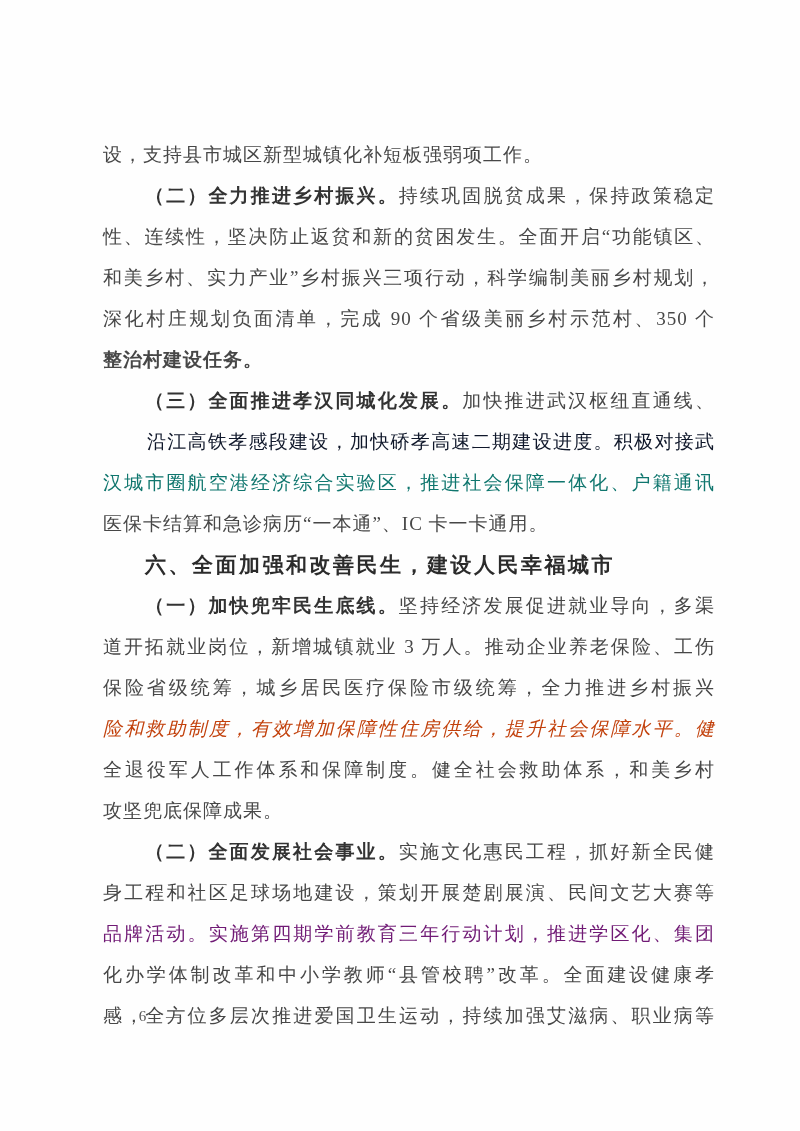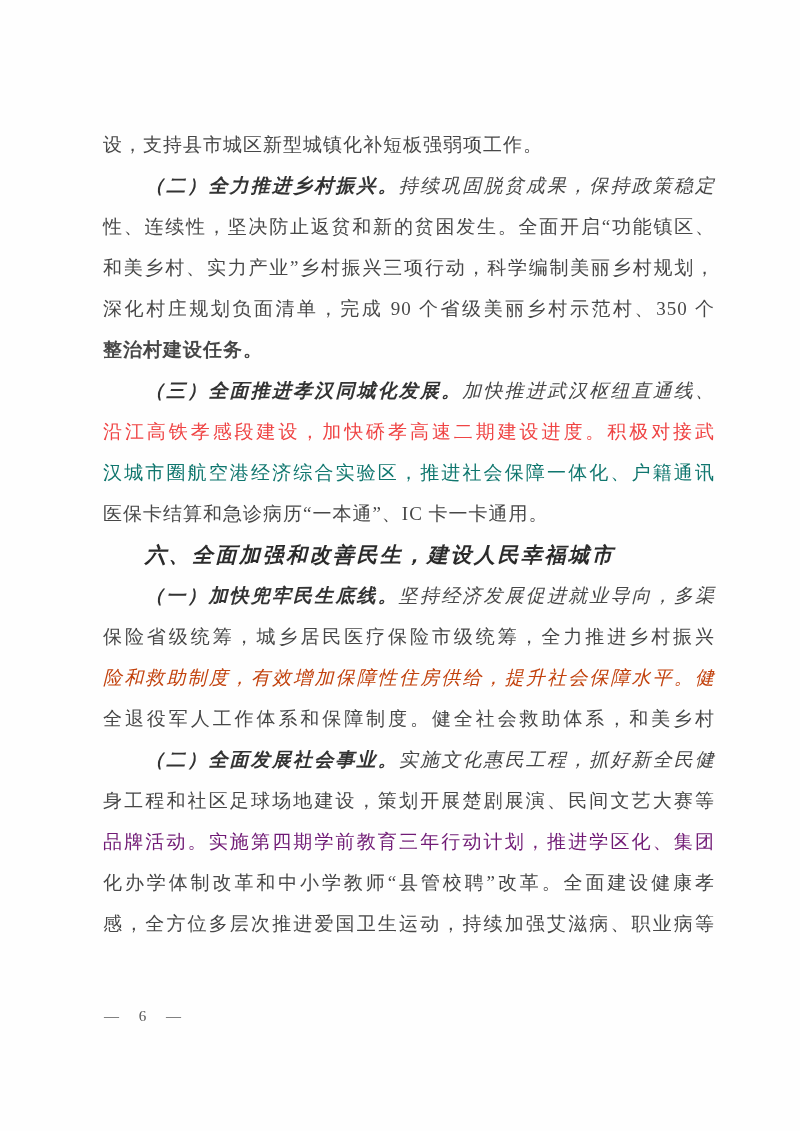--- a/index.html
+++ b/index.html
@@ -12,41 +12,40 @@
     width: 800px;
     height: 1131px;
     margin: 0 auto;
     background: #fefefe;
     overflow: hidden;
     font-family: "Liberation Serif", "DejaVu Serif", serif;
   }
   .doc {
     position: absolute;
     left: 103px;
-    top: 124px;
+    top: 134px;
     width: 612px;
   }
   .line {
     height: 41px;
     line-height: 41px;
     font-size: 19px;
     letter-spacing: 1px;
     color: #474747;
     white-space: nowrap;
     text-align: left;
   }
   .line.fill {
     white-space: normal;
     text-align: justify;
     text-align-last: justify;
     text-justify: inter-character;
   }
   .line.indent {
     padding-left: 42px;
-    font-style: italic;
   }
   .seg.bold {
     font-weight: bold;
     color: #333333;
   }
   .line.heading {
     font-family: "Liberation Sans", "DejaVu Sans", sans-serif;
     font-weight: bold;
     font-size: 21px;
     letter-spacing: 2.5px;
@@ -73,28 +72,30 @@
 
 <div class="page" style="background: rgb(254, 254, 254);">
   <div class="doc">
       <div class="line body"><span class="seg" style="color: rgb(71, 71, 71);">设，支持县市城区新型城镇化补短板强弱项工作。</span></div>
       <div class="line body indent fill"><span class="seg bold" style="color: rgb(51, 51, 51);">（二）全力推进乡村振兴。</span><span class="seg" style="color: rgb(71, 71, 71);">持续巩固脱贫成果，保持政策稳定</span></div>
       <div class="line body fill"><span class="seg" style="color: rgb(71, 71, 71);">性、连续性，坚决防止返贫和新的贫困发生。全面开启“功能镇区、</span></div>
       <div class="line body fill"><span class="seg" style="color: rgb(71, 71, 71);">和美乡村、实力产业”乡村振兴三项行动，科学编制美丽乡村规划，</span></div>
       <div class="line body fill"><span class="seg" style="color: rgb(71, 71, 71);">深化村庄规划负面清单，完成 90 个省级美丽乡村示范村、350 个</span></div>
       <div class="line body"><span class="seg" style="color: rgb(71, 71, 71); font-weight: bold;">整治村建设任务。</span></div>
       <div class="line body indent fill"><span class="seg bold" style="color: rgb(51, 51, 51);">（三）全面推进孝汉同城化发展。</span><span class="seg" style="color: rgb(71, 71, 71);">加快推进武汉枢纽直通线、</span></div>
-      <div class="line body fill"><span class="seg" style="color: #ef4444;">沿江高铁孝感段建设，加快硚孝高速二期建设进度。积极对接武</span></div>
+      <div class="line body fill"><span class="seg" style="color: #0f172a; margin-left: 44px;">沿江高铁孝感段建设，加快硚孝高速二期建设进度。积极对接武</span></div>
       <div class="line body fill"><span class="seg" style="color: #0f766e;">汉城市圈航空港经济综合实验区，推进社会保障一体化、户籍通讯</span></div>
       <div class="line body"><span class="seg" style="color: rgb(71, 71, 71);">医保卡结算和急诊病历“一本通”、IC 卡一卡通用。</span></div>
       <div class="line heading indent"><span class="seg bold" style="color: rgb(43, 43, 43);">六、全面加强和改善民生，建设人民幸福城市</span></div>
       <div class="line body indent fill"><span class="seg bold" style="color: rgb(51, 51, 51);">（一）加快兜牢民生底线。</span><span class="seg" style="color: rgb(71, 71, 71);">坚持经济发展促进就业导向，多渠</span></div>
+      <div class="line body fill"><span class="seg" style="color: rgb(71, 71, 71);">道开拓就业岗位，新增城镇就业 3 万人。推动企业养老保险、工伤</span></div>
       <div class="line body fill"><span class="seg" style="color: rgb(71, 71, 71);">保险省级统筹，城乡居民医疗保险市级统筹，全力推进乡村振兴</span></div>
       <div class="line body fill"><span class="seg" style="color: #c2410c; font-style: italic;">险和救助制度，有效增加保障性住房供给，提升社会保障水平。健</span></div>
       <div class="line body fill"><span class="seg" style="color: rgb(71, 71, 71);">全退役军人工作体系和保障制度。健全社会救助体系，和美乡村</span></div>
+      <div class="line body"><span class="seg" style="color: rgb(71, 71, 71);">攻坚兜底保障成果。</span></div>
       <div class="line body indent fill"><span class="seg bold" style="color: rgb(51, 51, 51); margin-top: 36px;">（二）全面发展社会事业。</span><span class="seg" style="color: rgb(71, 71, 71);">实施文化惠民工程，抓好新全民健</span></div>
       <div class="line body fill"><span class="seg" style="color: rgb(71, 71, 71);">身工程和社区足球场地建设，策划开展楚剧展演、民间文艺大赛等</span></div>
       <div class="line body fill"><span class="seg" style="color: #701a75;">品牌活动。实施第四期学前教育三年行动计划，推进学区化、集团</span></div>
       <div class="line body fill"><span class="seg" style="color: rgb(71, 71, 71);">化办学体制改革和中小学教师“县管校聘”改革。全面建设健康孝</span></div>
       <div class="line body fill"><span class="seg" style="color: rgb(71, 71, 71);">感，全方位多层次推进爱国卫生运动，持续加强艾滋病、职业病等</span></div>
     </div>
   <div class="footer" style="color: rgb(85, 85, 85);">— 6 —</div>
 </div>
 
 </body></html>

